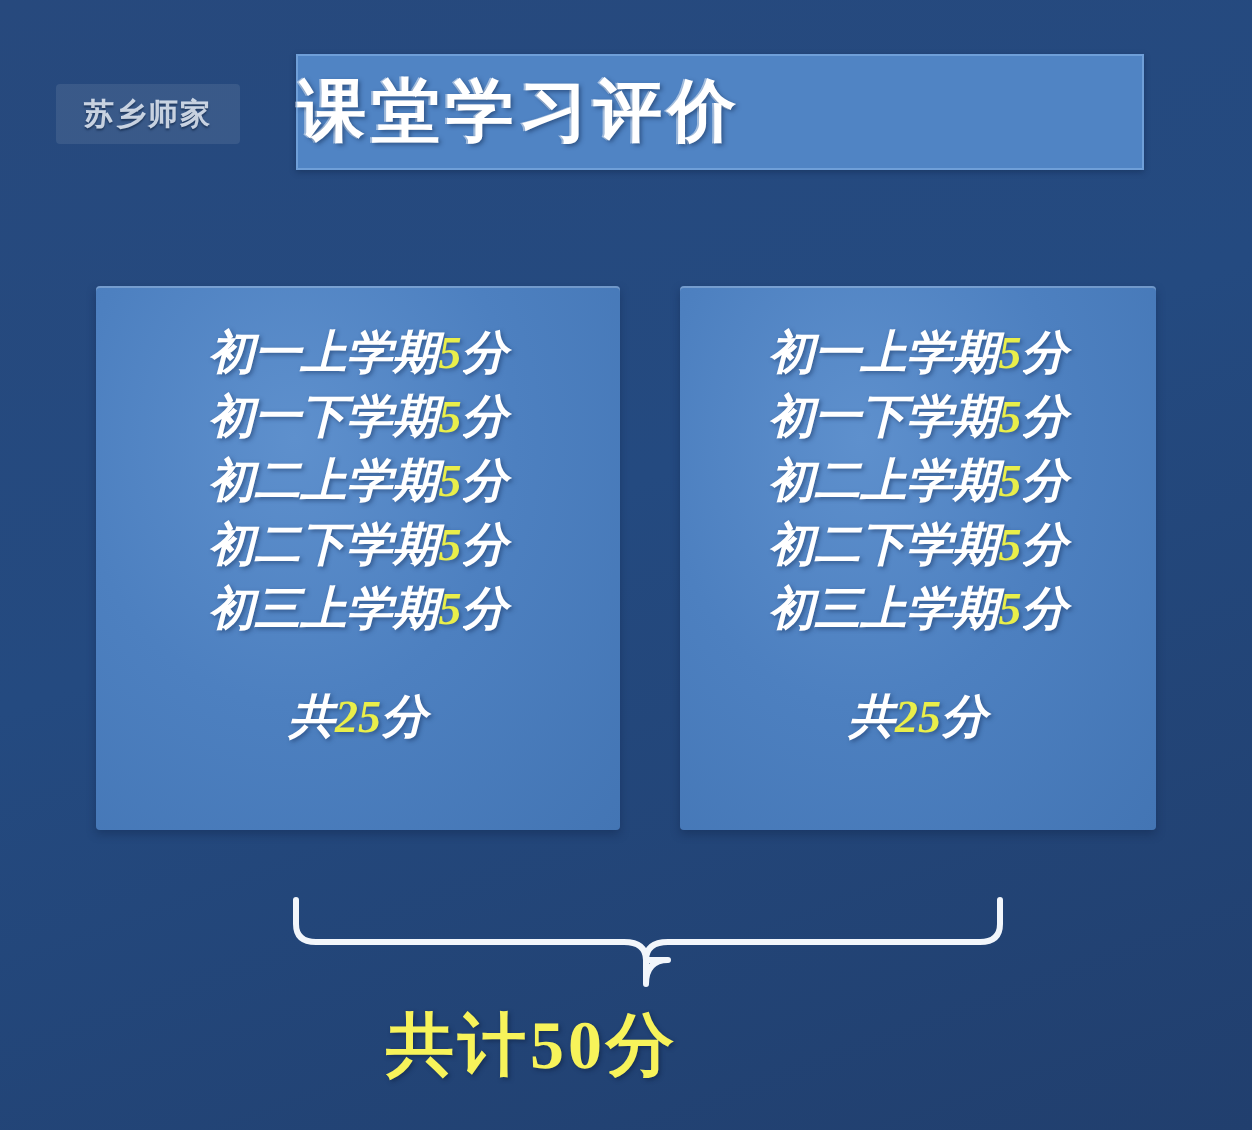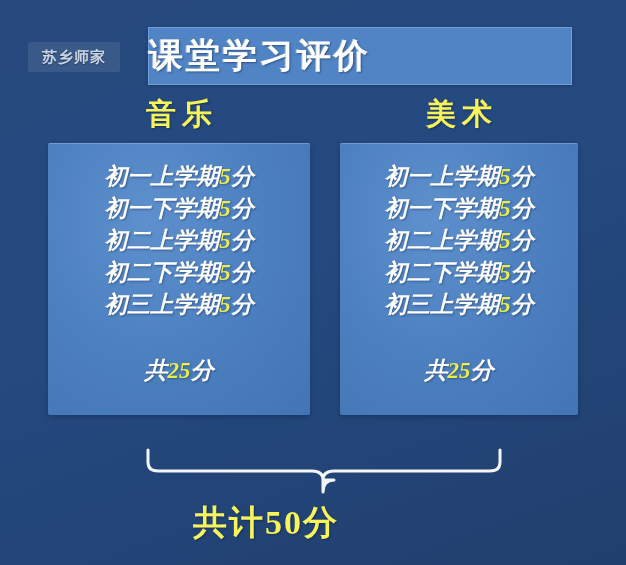--- a/index.html
+++ b/index.html
@@ -123,21 +123,21 @@
     text-shadow: 1px 1px 2px rgba(25,55,100,0.55);
   }
   .score-row .pts {
     color: #e9ee4a;
     font-style: italic;
     font-weight: 600;
     text-shadow: 1px 1px 2px rgba(25,55,100,0.55);
   }
 
   .card-total {
-    margin-top: 34px;
+    margin-top: 22px;
     font-family: "Liberation Serif", "DejaVu Serif", serif;
     font-style: italic;
     font-size: 23px;
     font-weight: 600;
     color: #ffffff;
     white-space: nowrap;
     text-shadow: 1px 1px 2px rgba(25,55,100,0.55);
   }
   .card-total .pts {
     color: #e9ee4a;
@@ -180,26 +180,20 @@
 <div id="canvas">
 
   <div id="watermark">
     <span class="wm-text">苏乡师家</span>
   </div>
 
   <div id="title-banner">
     <span class="title-text">课堂学习评价</span>
   </div>
 
-  <div class="subject-header" id="subject-header-left">
-    <span class="subject-text">音乐</span>
-  </div>
-  <div class="subject-header" id="subject-header-right">
-    <span class="subject-text">美术</span>
-  </div>
 
   <div class="score-card" id="score-card-left">
     <div class="score-row">
       <span>初一上学期</span><span class="pts">5</span><span>分</span>
     </div>
     <div class="score-row">
       <span>初一下学期</span><span class="pts">5</span><span>分</span>
     </div>
     <div class="score-row">
       <span>初二上学期</span><span class="pts">5</span><span>分</span>

